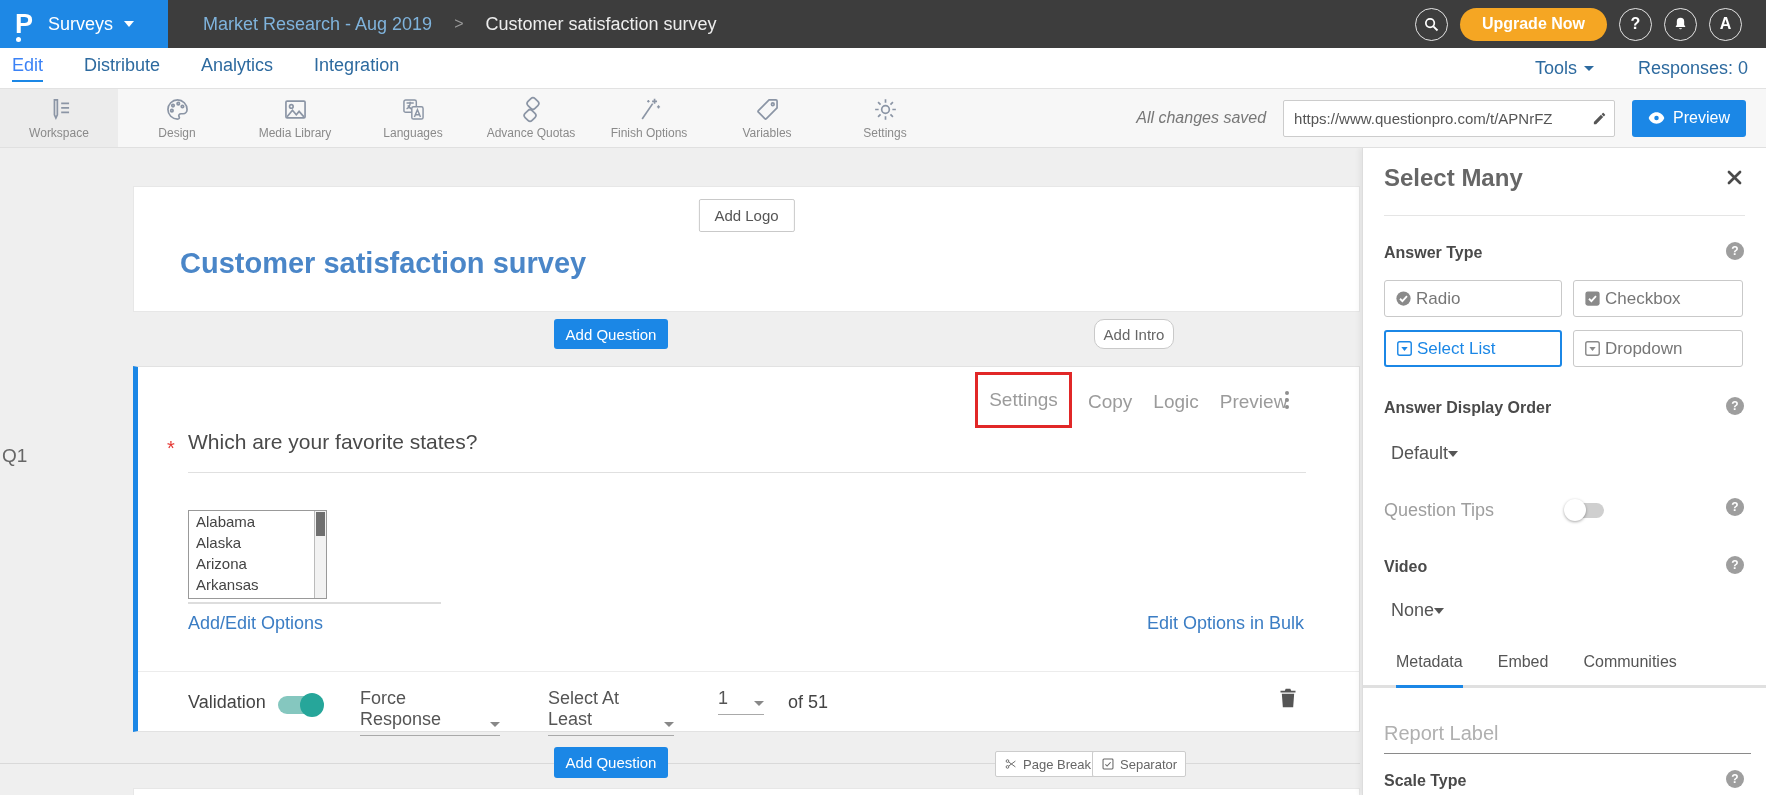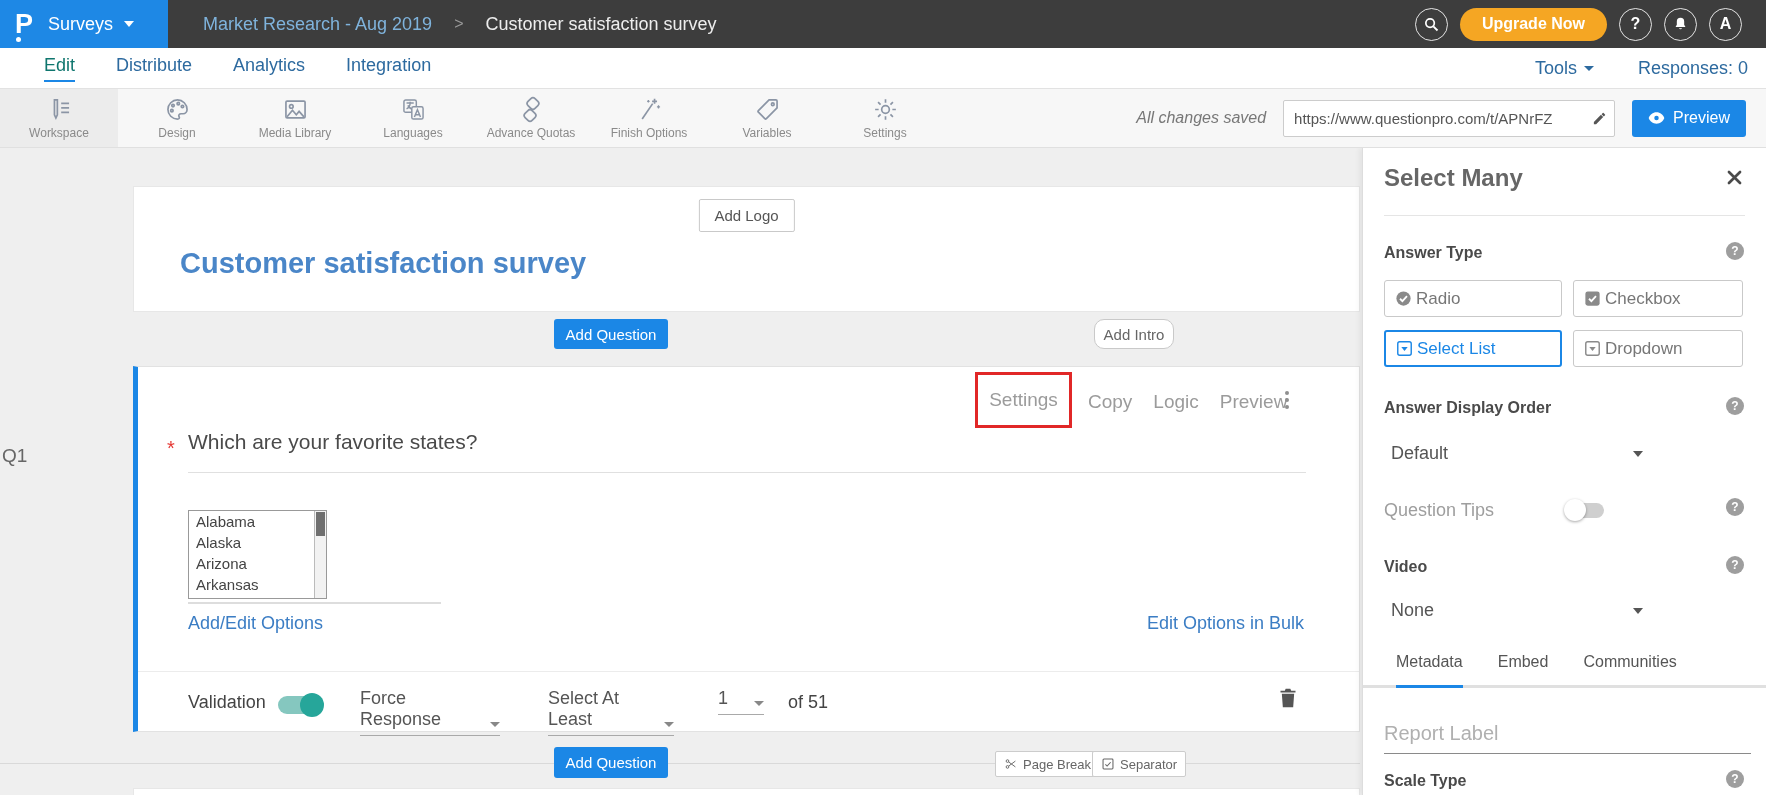--- a/index.html
+++ b/index.html
@@ -21,21 +21,21 @@
   .bc-current { color:#ededed; }
   .header-right { margin-left:auto; margin-right:24px; display:flex; align-items:center; gap:12px; }
   .circle-btn { width:33px; height:33px; border:1px solid rgba(255,255,255,.85); border-radius:50%; display:flex; align-items:center; justify-content:center; color:#fff; cursor:pointer; flex:none; }
   .circle-btn span { font-size:16px; font-weight:bold; }
   .upgrade { background:#F5A623; color:#fff; border:none; border-radius:17px; height:33px; padding:0 22px; font-size:16px; font-weight:bold; font-family:inherit; cursor:pointer; }
 
   
   .navrow { position:absolute; top:48px; left:0; width:1766px; height:40px; background:#fff; display:flex; align-items:center; z-index:25; }
   .tabs { display:flex; gap:41px; padding-left:12px; }
   .tab { font-size:18px; color:#2d6a9f; cursor:pointer; padding-bottom:4px; border-bottom:2px solid transparent; }
-  .tab.active { color:#0f766e; border-bottom-color:#1B87E6;margin-left:32px; }
+  .tab.active { color:#3b82f6; border-bottom-color:#1B87E6; }
   .nav-right { margin-left:auto; display:flex; align-items:center; gap:44px; margin-right:18px; font-size:18px; color:#2d6a9f; }
   .tools { display:flex; align-items:center; gap:7px; cursor:pointer; }
   .tools .caret-down { color:#2d6a9f; border-top-width:5px; }
 
   
   .toolbar { position:absolute; top:88px; left:0; width:1766px; height:60px; background:#f7f7f7; border-top:1px solid #e2e2e2; border-bottom:1px solid #e0e0e0; display:flex; z-index:20; }
   .tool-item { width:118px; height:100%; display:flex; flex-direction:column; align-items:center; justify-content:center; gap:3px; cursor:pointer; }
   .tool-item.active { background:#ececec; }
   .tool-item svg { width:27px; height:27px; }
   .tool-label { font-size:12px; color:#8a8a8a; white-space:nowrap; }
@@ -101,21 +101,21 @@
   .panel-title { position:absolute; left:21px; top:16px; font-size:24px; color:#666; }
   .panel-close { position:absolute; right:22px; top:20px; cursor:pointer; }
   .p-divider { position:absolute; left:21px; right:21px; top:67px; height:1px; background:#e5e5e5; }
   .p-label { position:absolute; left:21px; font-size:16px; font-weight:bold; color:#4a4a4a; }
   .help-icon { position:absolute; right:22px; width:18px; height:18px; background:#9e9e9e; border-radius:50%; color:#fff; font-size:12px; font-weight:bold; display:flex; align-items:center; justify-content:center; cursor:pointer; }
   .help-icon::after { content:"?"; }
   .atype-grid { position:absolute; left:21px; top:132px; width:360px; display:grid; grid-template-columns:178px 170px; column-gap:11px; row-gap:13px; }
   .atype-btn { height:37px; background:#fff; border:1px solid #c9c9c9; border-radius:3px; display:flex; align-items:center; padding-left:9px; gap:3px; font-size:17px; color:#777; cursor:pointer; }
   .atype-btn svg { width:19px; height:19px; flex:none; }
   .atype-btn.selected { border:2px solid #1B87E6; color:#1B87E6; }
-  .p-select { position:absolute; left:28px; width:252px; display:flex; align-items:center; justify-content:space-between; font-size:18px; color:#555; cursor:pointer; }
+  .p-select { position:absolute; left:28px; width:252px; display:flex; align-items:center; font-size:18px; color:#555; cursor:pointer; }
   .p-select .caret-down { color:#555; }
   .muted-label { position:absolute; left:21px; font-size:18px; color:#9e9e9e; }
   .toggle-off { position:absolute; left:203px; width:38px; height:15px; background:#cfcfcf; border-radius:8px; cursor:pointer; }
   .toggle-off i { position:absolute; left:-2px; top:-4px; width:22px; height:22px; background:#fff; border-radius:50%; box-shadow:0 1px 3px rgba(0,0,0,.35); }
   .p-tabs { position:absolute; left:0; right:0; top:505px; }
   .p-tabs .tabrow { display:flex; gap:35px; padding-left:33px; }
   .p-tab { font-size:16px; color:#555; padding-bottom:14px; cursor:pointer; border-bottom:3px solid transparent; position:relative; z-index:2; }
   .p-tab.active { border-bottom-color:#1B87E6; }
   .p-tabs .base { position:absolute; left:0; right:0; bottom:0; height:3px; background:#e0e0e0; }
   .report-input { position:absolute; left:21px; top:572px; width:367px; border:none; border-bottom:1px solid #8a8a8a; font-size:20px; color:#555; padding:2px 0 8px; outline:none; font-family:inherit; background:transparent; }

